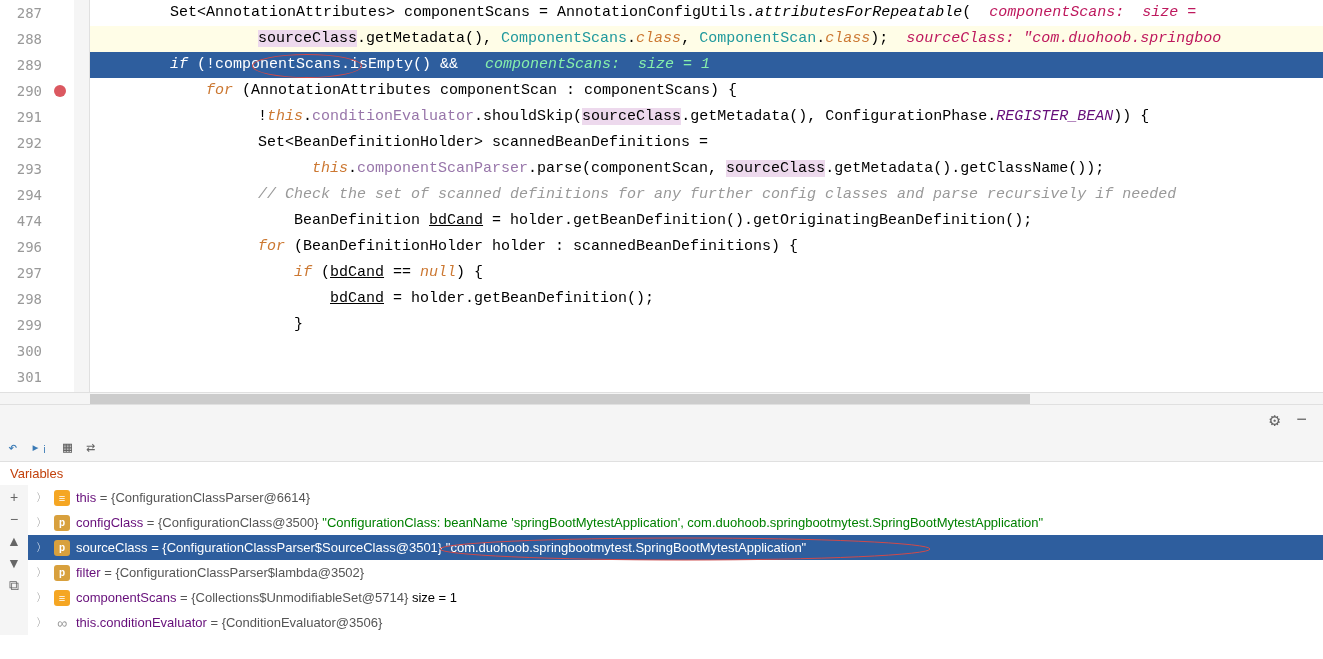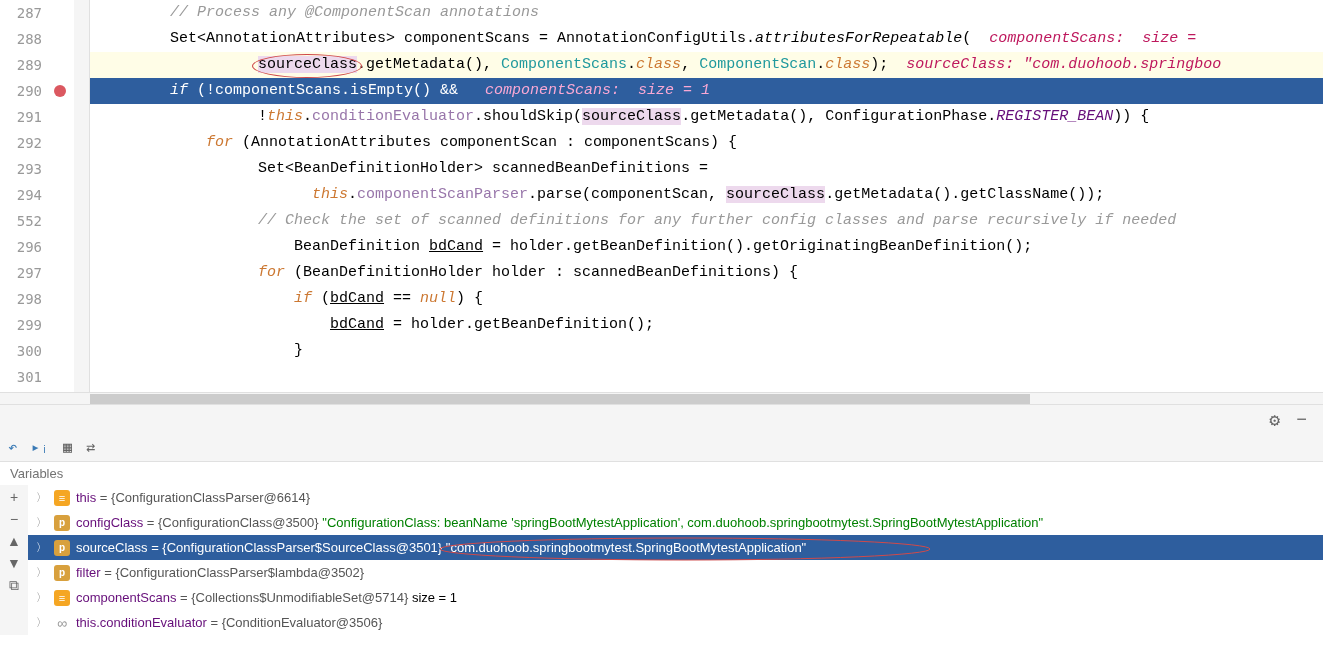--- a/index.html
+++ b/index.html
@@ -18,37 +18,37 @@
 
 .c-comment { color: #999; font-style: italic; }
 .c-kw { color: #cc7832; font-style: italic; }
 .c-field { color: #9876aa; }
 .c-type { color: #000; }
 .c-hint { color: #be185d; font-style: italic; }
 .c-ident-i { font-style: italic; color: #660e7a; }
 .c-class-i { font-style: italic; }
 .c-underline { text-decoration: underline; }
 .hl .c-kw { color: #fff; }
-.hl .c-hint { color: #f9a8d4; font-style: italic; text-align: center; }
+.hl .c-hint { color: #86efac; font-style: italic; text-align: center; }
 
 .circle1 { position: absolute; border: 1px solid #d04a4a; border-radius: 50%; width: 110px; height: 24px; left: 252px; top: 54px; pointer-events: none; }
 .editor-wrap { position: relative; }
 
 .hscroll { height: 12px; background: #f5f5f5; border-top: 1px solid #e0e0e0; position: relative; }
 .hscroll-thumb { position: absolute; height: 10px; background: #ccc; top: 1px; left: 90px; width: 940px; }
 
 .status-strip { height: 30px; background: #f5f5f5; border-top: 1px solid #e0e0e0; display: flex; justify-content: flex-end; align-items: center; padding-right: 8px; }
 .gear-icon { font-size: 18px; color: #666; padding: 0 8px; }
 
 .toolbar { height: 28px; background: #f5f5f5; border-bottom: 1px solid #e0e0e0; display: flex; align-items: center; padding-left: 8px; gap: 14px; }
 .tb-icon { font-size: 15px; color: #666; }
 .tb-icon.b { color: #3a7ab5; }
 
 .vars-panel { font-family: 'Segoe UI', Arial, sans-serif; font-size: 13px; }
-.vars-label { padding: 4px 10px; color: #737373; font-size: 13px; }
+.vars-label { padding: 4px 10px; color: #c2410c; font-size: 13px; }
 .vars-body { display: flex; }
 .vars-gutter { width: 28px; background: #f5f5f5; display: flex; flex-direction: column; align-items: center; padding-top: 4px; gap: 6px; }
 .vg-btn { font-size: 14px; color: #666; }
 .vars-tree { flex: 1; }
 .var-row { height: 25px; display: flex; align-items: center; padding-left: 8px; gap: 6px; }
 .var-row.sel { background: #2e5e9e; color: #fff; }
 .expand { color: #888; font-size: 11px; width: 12px; }
 .var-row.sel .expand { color: #fff; }
 .vicon { width: 16px; height: 16px; display: inline-flex; align-items: center; justify-content: center; font-size: 11px; border-radius: 3px; }
 .vicon.orange { background: #f5a623; color: #fff; font-weight: bold; }
@@ -71,39 +71,38 @@
 <div class="editor-area">
   <div class="gutter">
     <div class="gutter-line">287</div>
     <div class="gutter-line">288</div>
     <div class="gutter-line">289</div>
     <div class="gutter-line">290</div>
     <div class="gutter-line">291</div>
     <div class="gutter-line">292</div>
     <div class="gutter-line">293</div>
     <div class="gutter-line">294</div>
-    <div class="gutter-line">552</div>
+    <div class="gutter-line">474</div>
     <div class="gutter-line">296</div>
     <div class="gutter-line">297</div>
     <div class="gutter-line">298</div>
     <div class="gutter-line">299</div>
     <div class="gutter-line">300</div>
     <div class="gutter-line">301</div>
   </div>
   <div class="marker-col">
     <div class="marker" style="top:85px"></div>
   </div>
   <div class="fold-col"></div>
   <div class="code-col">
-    <div class="code-line"><span style="padding-left:72px" class="c-comment">// Process any @ComponentScan annotations</span></div>
     <div class="code-line"><span style="padding-left:72px"><span>Set&lt;AnnotationAttributes&gt; componentScans = AnnotationConfigUtils.</span><span class="c-class-i">attributesForRepeatable</span><span>(</span><span class="c-hint">  componentScans:  size =</span></span></div>
     <div class="code-line yellowbg"><span style="padding-left:160px"><span style="background:#edd9ed">sourceClass</span><span>.getMetadata(), </span><span class="c-type" style="color:#20999d">ComponentScans</span><span>.</span><span class="c-kw">class</span><span>, </span><span style="color:#20999d">ComponentScan</span><span>.</span><span class="c-kw">class</span><span>);</span><span class="c-hint">  sourceClass: "com.duohoob.springboo</span></span></div>
     <div class="code-line hl"><span style="padding-left:72px"><span class="c-kw">if</span><span> (!componentScans.isEmpty() &amp;&amp;</span><span class="c-hint">   componentScans:  size = 1</span></span></div>
+    <div class="code-line"><span style="padding-left:108px"><span class="c-kw">for</span><span> (AnnotationAttributes componentScan : componentScans) {</span></span></div>
     <div class="code-line"><span style="padding-left:160px"><span>!</span><span class="c-kw">this</span><span>.</span><span class="c-field">conditionEvaluator</span><span>.shouldSkip(</span><span style="background:#edd9ed">sourceClass</span><span>.getMetadata(), ConfigurationPhase.</span><span class="c-ident-i">REGISTER_BEAN</span><span>)) {</span></span></div>
-    <div class="code-line"><span style="padding-left:108px"><span class="c-kw">for</span><span> (AnnotationAttributes componentScan : componentScans) {</span></span></div>
     <div class="code-line"><span style="padding-left:160px">Set&lt;BeanDefinitionHolder&gt; scannedBeanDefinitions =</span></div>
     <div class="code-line"><span style="padding-left:214px"><span class="c-kw">this</span><span>.</span><span class="c-field">componentScanParser</span><span>.parse(componentScan, </span><span style="background:#edd9ed">sourceClass</span><span>.getMetadata().getClassName());</span></span></div>
     <div class="code-line"><span style="padding-left:160px" class="c-comment">// Check the set of scanned definitions for any further config classes and parse recursively if needed</span></div>
     <div class="code-line"><span style="padding-left:196px"><span>BeanDefinition </span><span class="c-underline">bdCand</span><span> = holder.getBeanDefinition().getOriginatingBeanDefinition();</span></span></div>
     <div class="code-line"><span style="padding-left:160px"><span class="c-kw">for</span><span> (BeanDefinitionHolder holder : scannedBeanDefinitions) {</span></span></div>
     <div class="code-line"><span style="padding-left:196px"><span class="c-kw">if</span><span> (</span><span class="c-underline">bdCand</span><span> == </span><span class="c-kw">null</span><span>) {</span></span></div>
     <div class="code-line"><span style="padding-left:232px"><span class="c-underline">bdCand</span><span> = holder.getBeanDefinition();</span></span></div>
     <div class="code-line"><span style="padding-left:196px">}</span></div>
   </div>
 </div>

